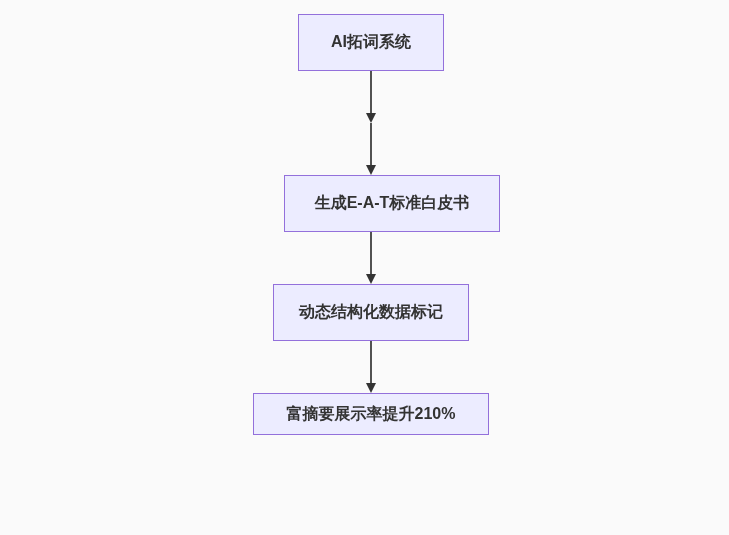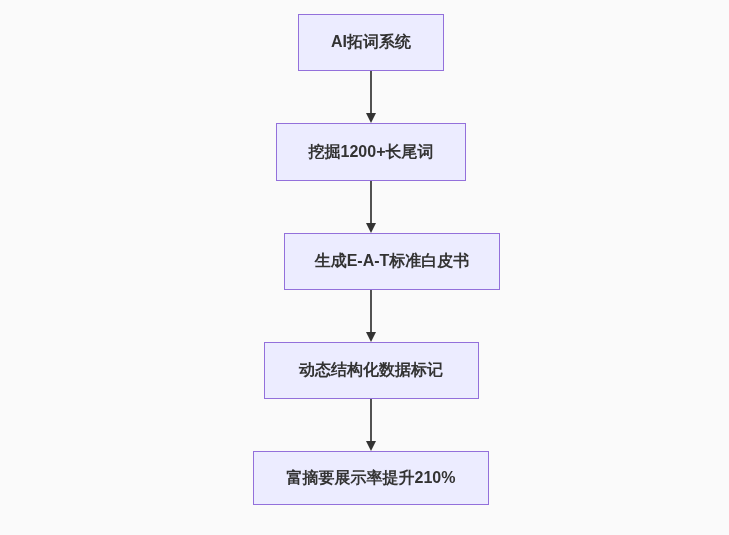--- a/index.html
+++ b/index.html
@@ -39,42 +39,41 @@
     display: flex;
     align-items: center;
     justify-content: center;
     text-align: center;
     height: 57px;
     white-space: nowrap;
   }
   .node.n1 { width: 146px; }
   .node.n2 { width: 190px; height: 58px; }
   .node.n3 { width: 216px; margin-left: 42px; }
-  .node.n4 { width: 215px; }
-  .node.n5 { width: 236px; height: 54px; }
+  .node.n4 { width: 196px; }
+  .node.n5 { width: 236px; height: 42px; }
   .edge {
     width: 14px;
     height: 52px;
     display: block;
   }
 </style>
 </head>
 <body>
 
 <div class="canvas">
   <div class="flow-column">
 
     <div class="node n1">AI拓词系统</div>
 
     <svg class="edge" viewBox="0 0 14 52">
       <line x1="7" y1="0" x2="7" y2="43" stroke="#333333" stroke-width="1.7"></line>
       <polygon points="2,42 12,42 7,52" fill="#333333"></polygon>
     </svg>
 
-    <div class="node n2">挖掘1200+长尾词</div>
 
     <svg class="edge" viewBox="0 0 14 52">
       <line x1="7" y1="0" x2="7" y2="43" stroke="#333333" stroke-width="1.7"></line>
       <polygon points="2,42 12,42 7,52" fill="#333333"></polygon>
     </svg>
 
     <div class="node n3">生成E-A-T标准白皮书</div>
 
     <svg class="edge" viewBox="0 0 14 52">
       <line x1="7" y1="0" x2="7" y2="43" stroke="#333333" stroke-width="1.7"></line>

